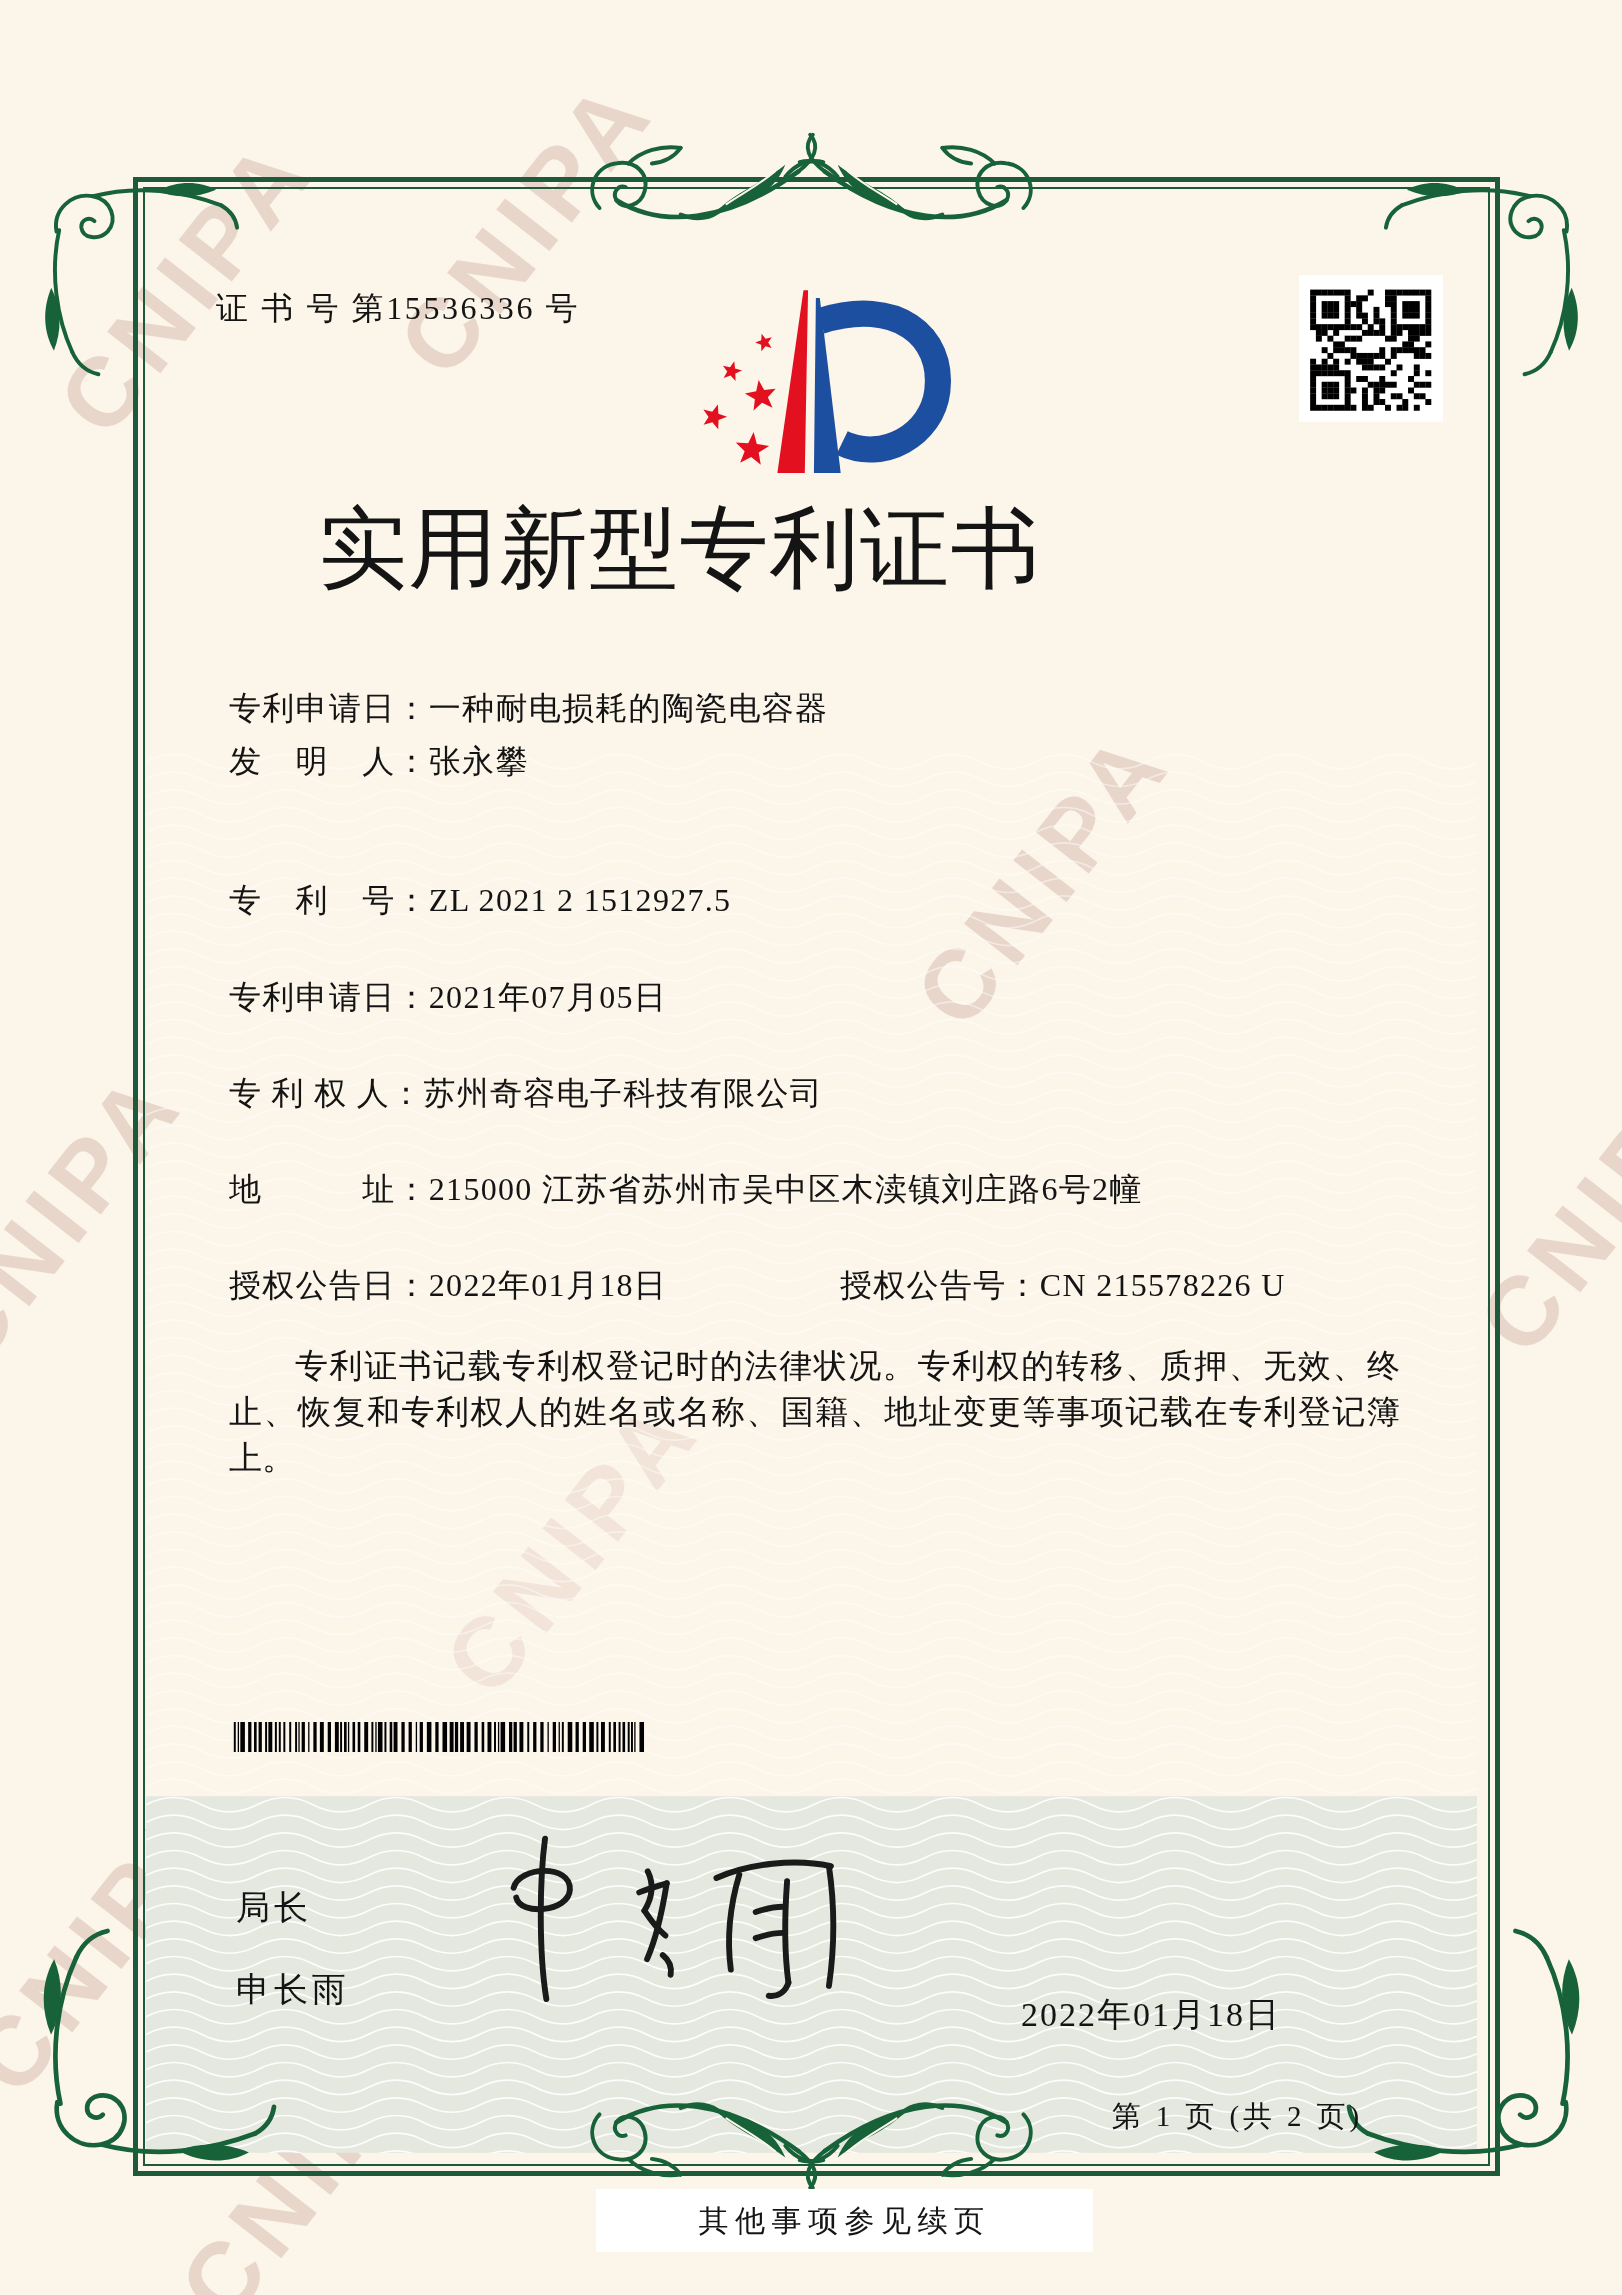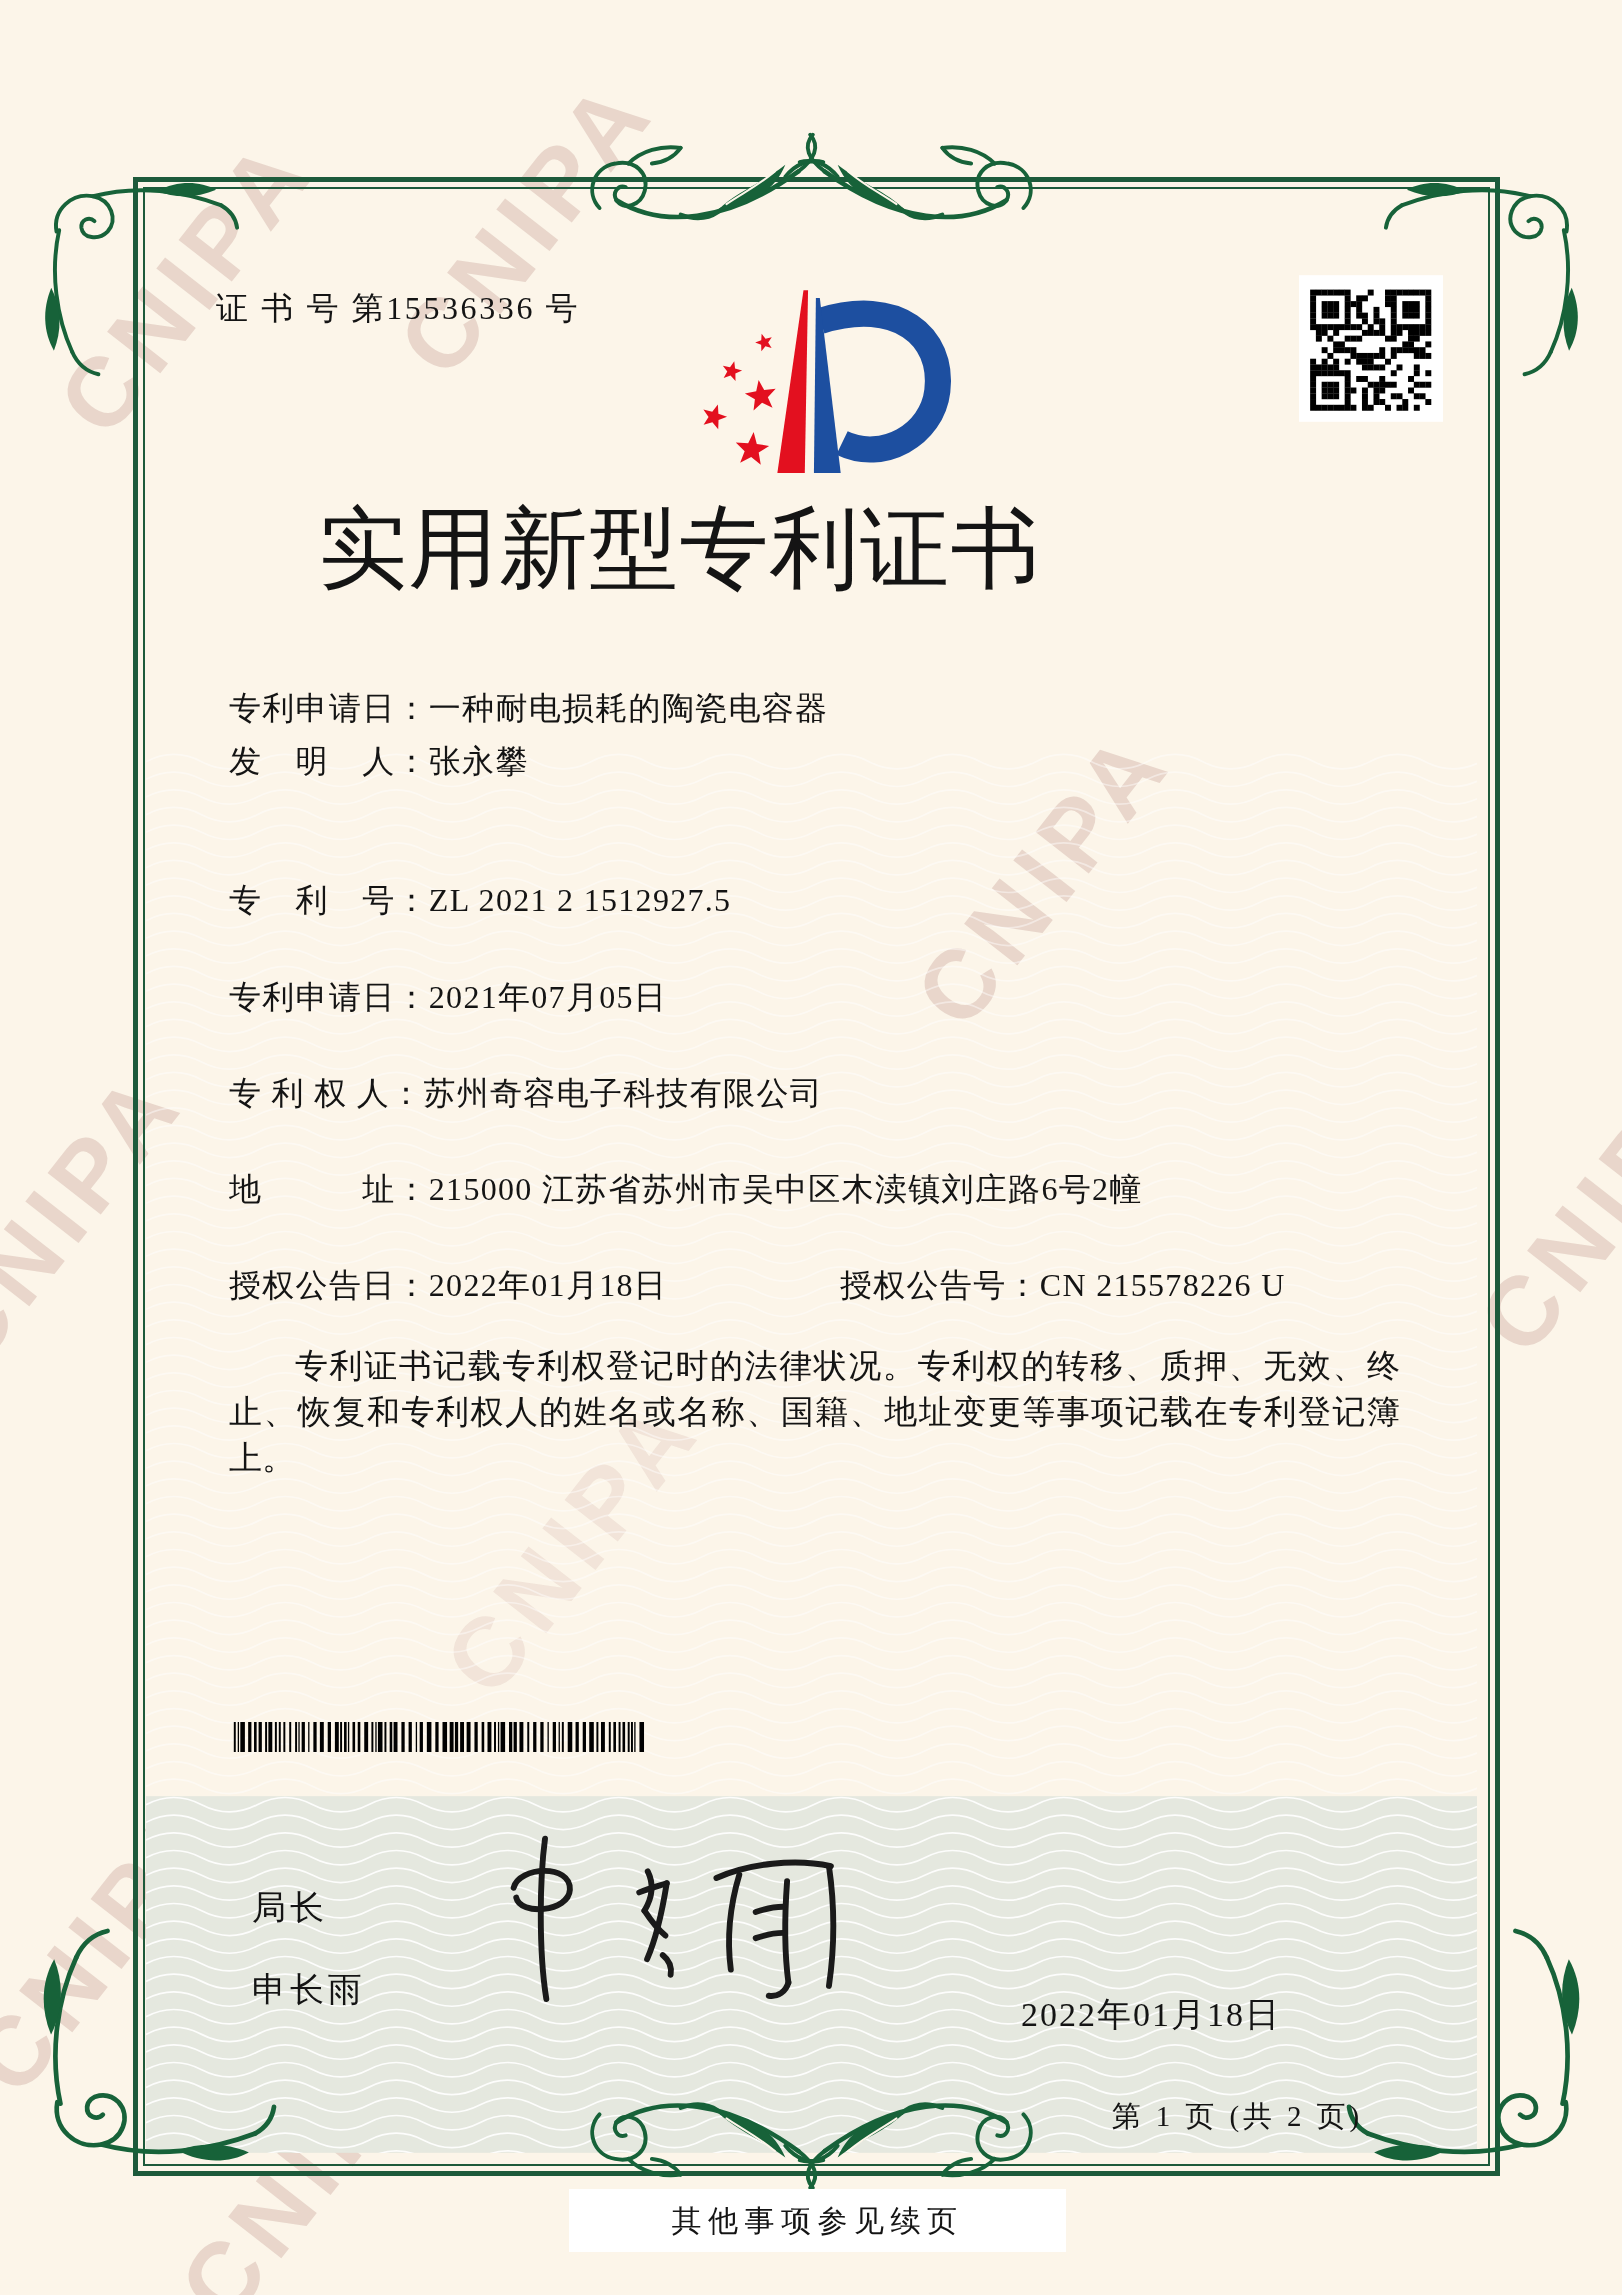--- a/index.html
+++ b/index.html
@@ -26,25 +26,25 @@
   .cert-no{position:absolute;left:216px;top:287px;font-size:32px;letter-spacing:2.6px;z-index:5}
   .title{
     position:absolute;left:133px;top:489px;width:1093px;text-align:center;
     font-size:89px;font-weight:normal;letter-spacing:1.3px;z-index:5;
   }
   .paras{
     position:absolute;left:229px;top:1343px;width:1171px;z-index:5;
     font-size:33px;line-height:46px;text-align:justify;
   }
   .paras p{margin:0;text-indent:2em}
-  .sig-label{position:absolute;left:252px;font-size:34px;z-index:6;letter-spacing:3.9px}
+  .sig-label{position:absolute;left:236px;font-size:34px;z-index:6;letter-spacing:3.9px}
   .issue-date{position:absolute;left:1021px;top:1992px;font-size:34px;letter-spacing:2px;z-index:6}
   .page-info{position:absolute;left:133px;top:2097px;width:1230px;text-align:right;font-size:29px;letter-spacing:3.9px;z-index:6}
   .note-box{
-    position:absolute;left:569px;top:2189px;width:497px;height:63px;background:#ffffff;
+    position:absolute;left:596px;top:2189px;width:497px;height:63px;background:#ffffff;
     text-align:center;line-height:63px;font-size:30px;letter-spacing:6.5px;z-index:6;
   }
   svg{display:block}
   .deco{position:absolute;pointer-events:none}
 </style>
 </head>
 <body>
 
 <span class="wm" style="left:36px;top:386px">CNIPA</span>
 <span class="wm" style="left:376px;top:327px">CNIPA</span>

